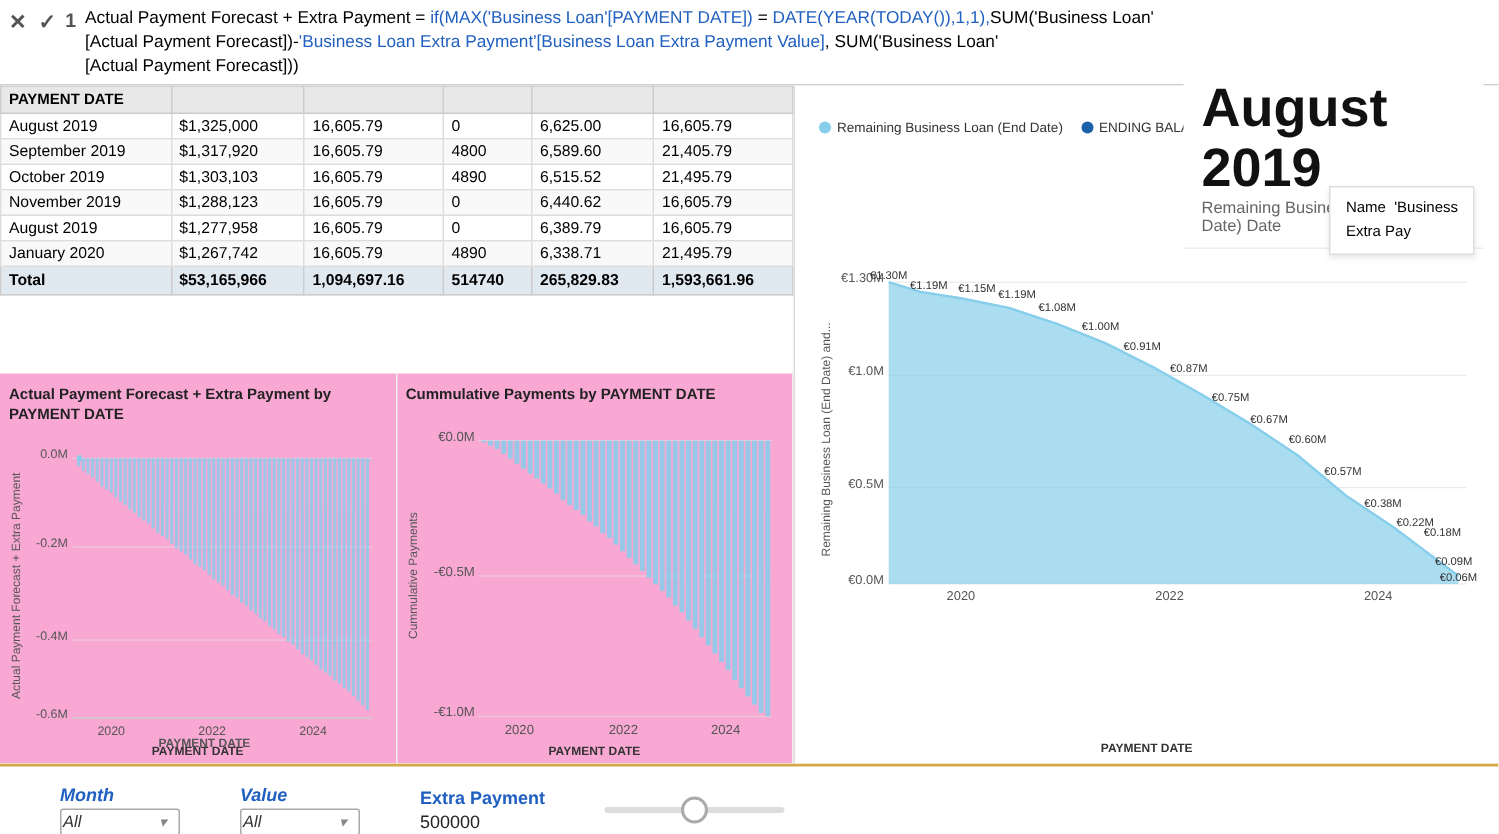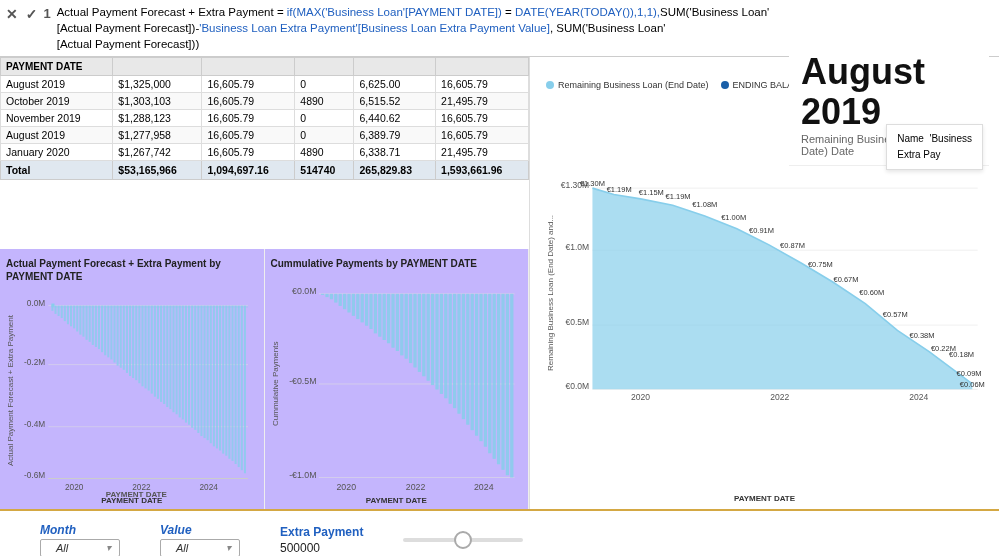--- a/index.html
+++ b/index.html
@@ -101,21 +101,21 @@
       flex: 1;
     }
     .table-scroll::-webkit-scrollbar { width: 8px; }
     .table-scroll::-webkit-scrollbar-track { background: #f0f0f0; }
     .table-scroll::-webkit-scrollbar-thumb { background: #bbb; border-radius: 4px; }
 
     
     .charts-row {
       display: flex;
       height: 260px;
-      background: #c4b5fd;
+      background: #f9a8d4;
       justify-content: center;
     }
     .chart-box {
       flex: 1;
       border-right: 1px solid #eee;
       padding: 8px 6px 4px 6px;
       display: flex;
       flex-direction: column;
       overflow: hidden;
     }
@@ -189,21 +189,21 @@
     .filter-label {
       font-size: 12px;
       font-weight: 600;
       color: #2060c0;
     }
     .filter-select {
       display: flex;
       align-items: flex-start;
       gap: 16px;
       border: 1px solid #aaa;
-      padding: 2px 8px 2px 15px;
+      padding: 2px 8px 2px 1px;
       border-radius: 2px;
       background: #fff;
       cursor: pointer;
       min-width: 80px;
       font-size: 11px;
       color: #333;
     }
     .filter-chevron {
       margin-left: auto;
       font-size: 10px;
@@ -299,20 +299,28 @@
           </tr>
         </thead>
         <tbody id="table-body">
         <tr>
               <td style="font-weight: 500;">August 2019</td>
               <td>$1,325,000</td>
               <td>16,605.79</td>
               <td>0</td>
               <td>6,625.00</td>
               <td>16,605.79</td>
+            </tr>
+            <tr>
+              <td style="font-weight: 500;">September 2019</td>
+              <td>$1,317,920</td>
+              <td>16,605.79</td>
+              <td>4800</td>
+              <td>6,589.60</td>
+              <td>21,405.79</td>
             </tr>
             <tr>
               <td style="font-weight: 500;">October 2019</td>
               <td>$1,303,103</td>
               <td>16,605.79</td>
               <td>4890</td>
               <td>6,515.52</td>
               <td>21,495.79</td>
             </tr>
             <tr>

